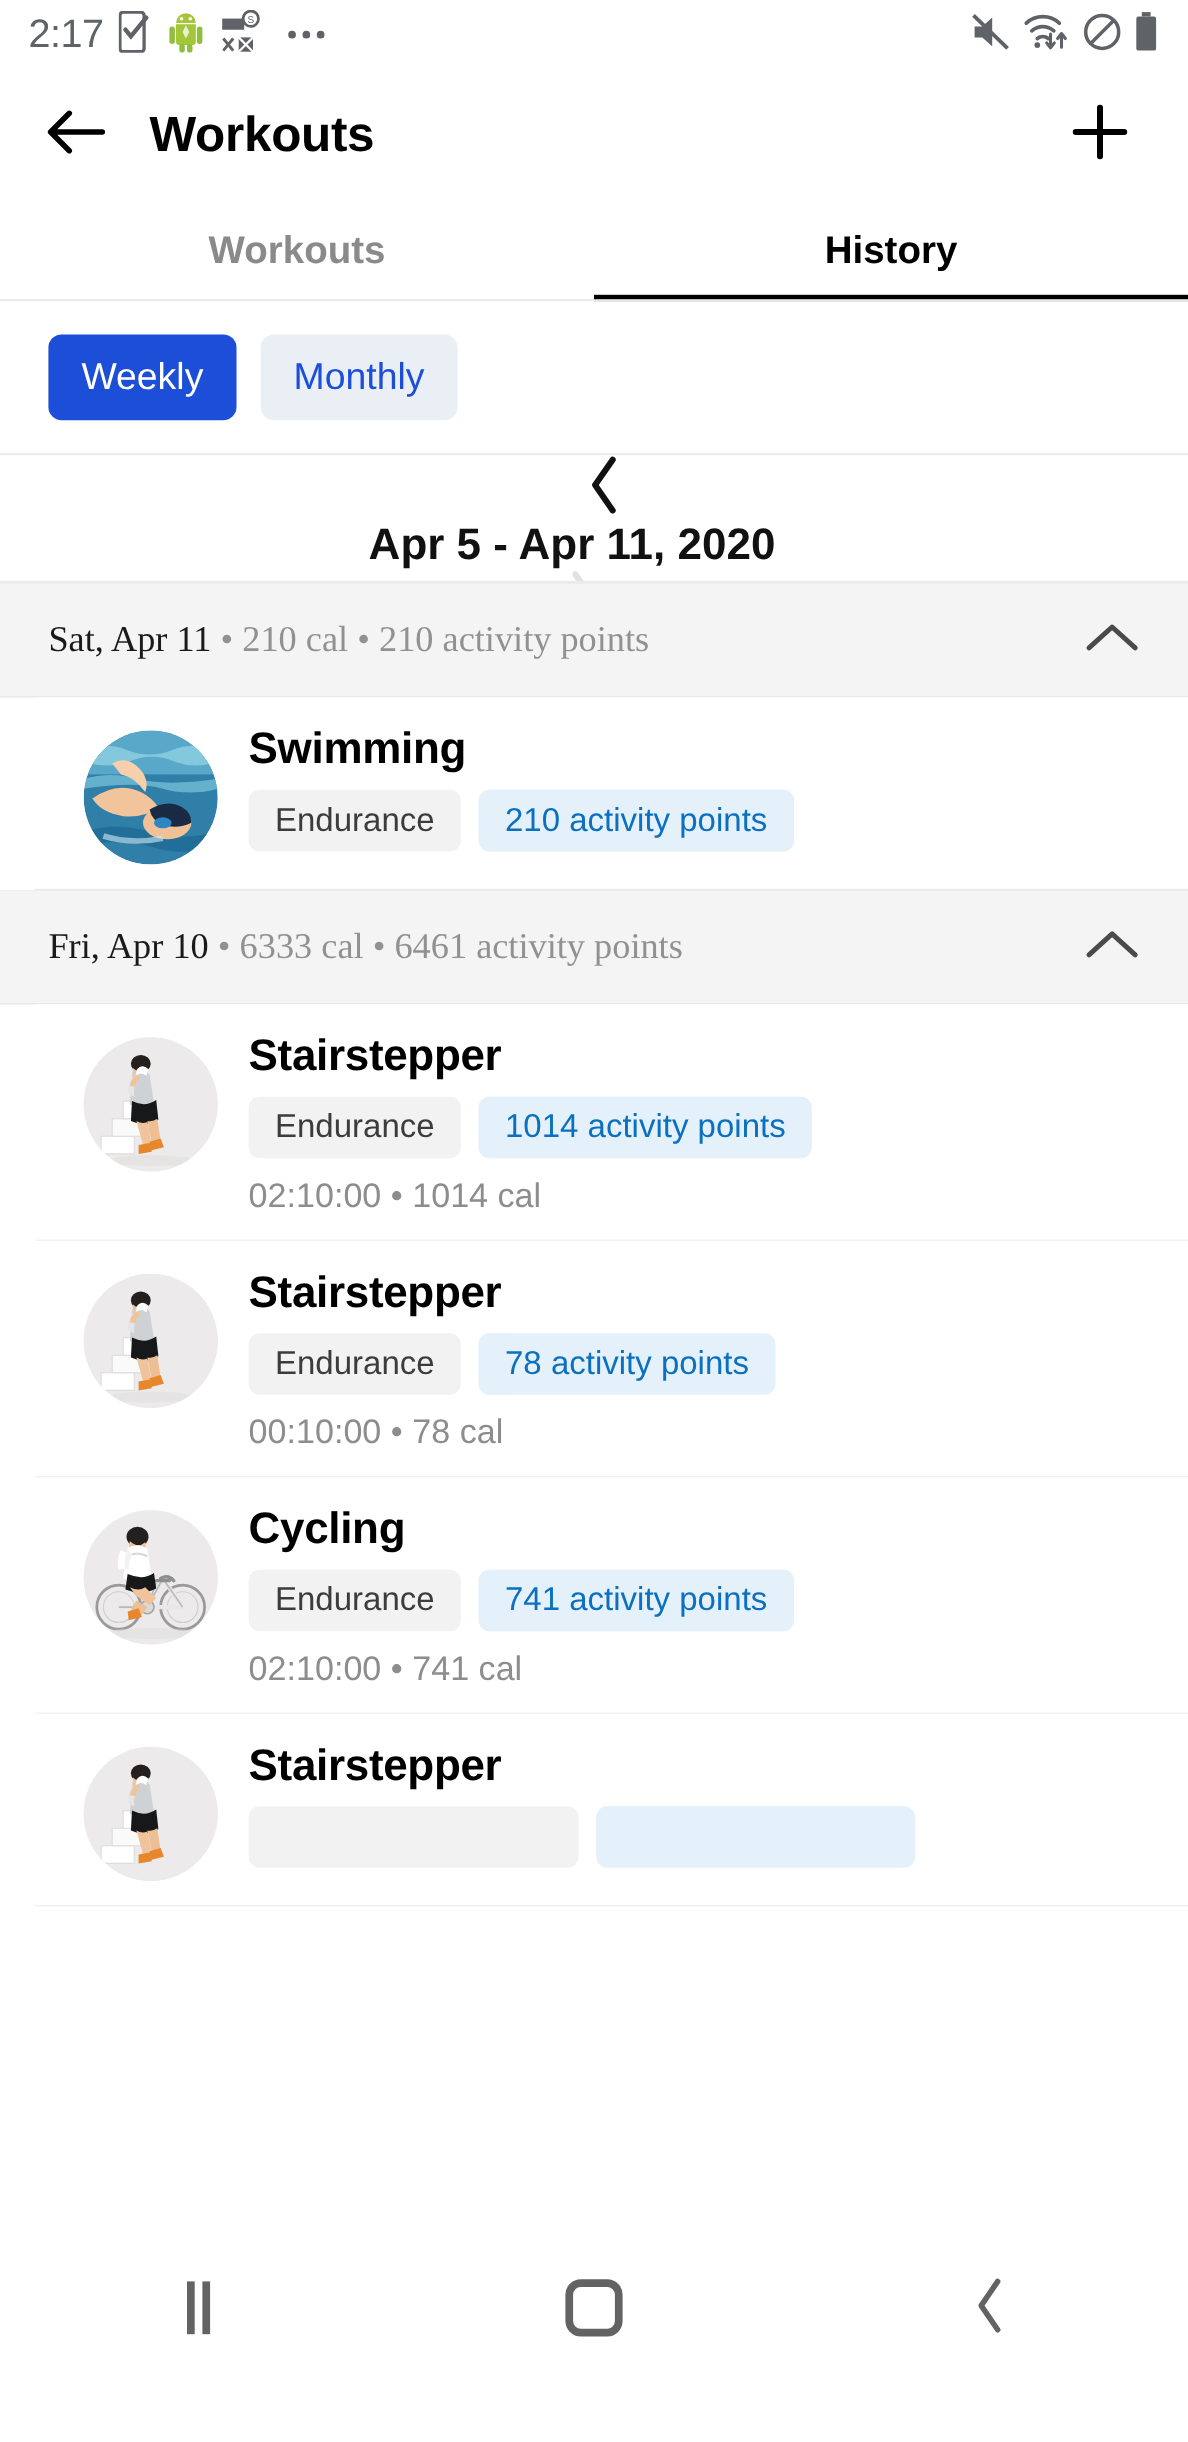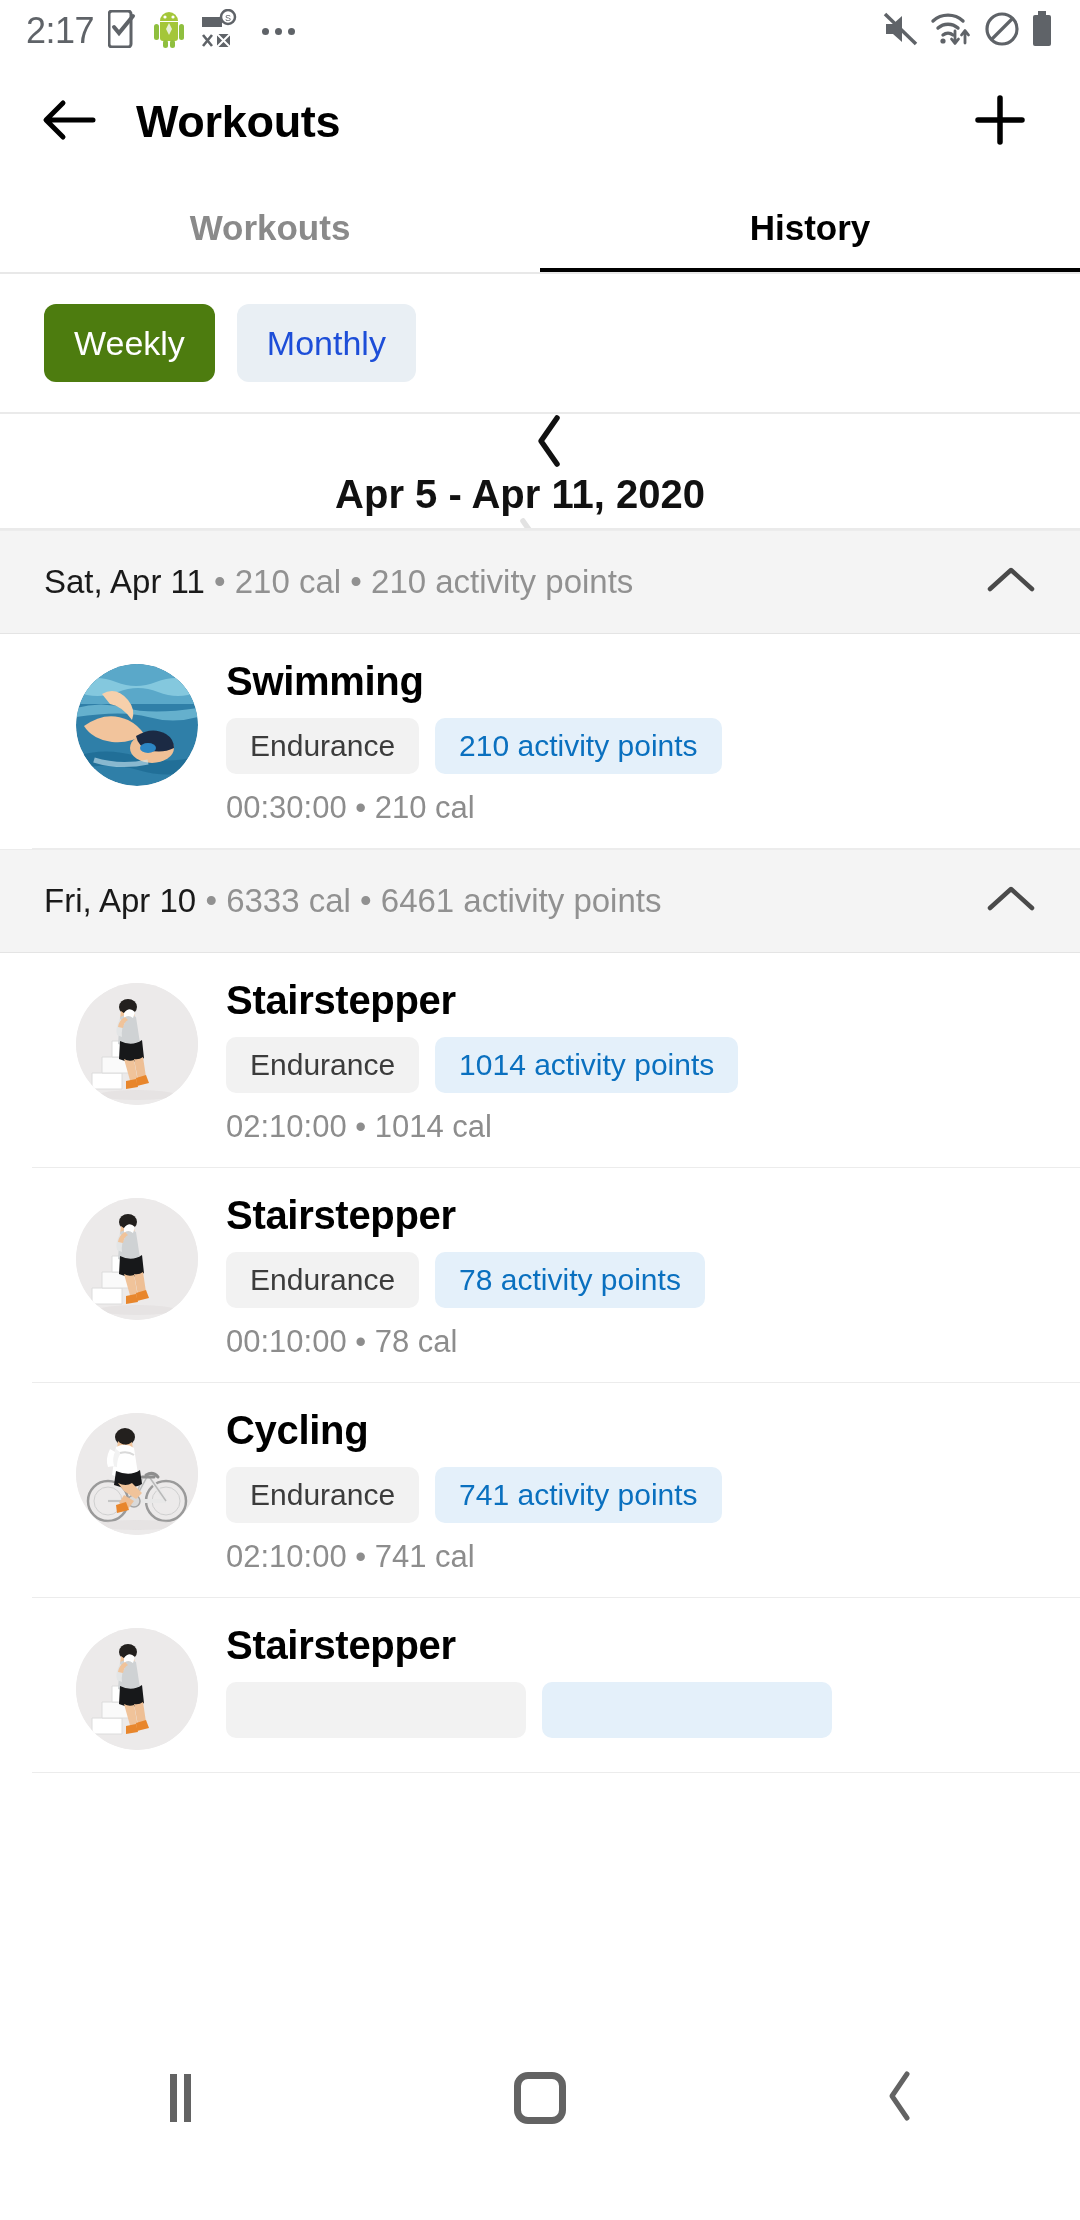--- a/index.html
+++ b/index.html
@@ -78,21 +78,21 @@
     width: 1080px; height: 138px;
     display: flex; align-items: center;
     padding-left: 44px; gap: 22px;
     background: #ffffff;
   }
   .pill {
     height: 78px; display: flex; align-items: center; justify-content: center;
     border-radius: 12px; padding: 0 30px;
     font-size: 34px;
   }
-  .pill.selected { background: #4d7c0f; color: #ffffff; }
+  .pill.selected { background: #1d4ed8; color: #ffffff; }
   .pill.unselected { background: #e9eff4; color: #1d4ed8; }
   .period-divider {
     position: absolute; top: 412px; left: 0;
     width: 1080px; height: 2px; background: #eaeaea;
   }
 
   
   .daterange {
     position: absolute; top: 414px; left: 0;
     width: 1080px; height: 114px;
@@ -118,21 +118,21 @@
     width: 1080px;
   }
   .day-header {
     width: 1080px; height: 104px;
     background: #f4f4f4;
     display: flex; align-items: center;
     padding: 0 44px;
     border-bottom: 1px solid #e4e4e4;
     border-top: 1px solid #ececec;
   }
-  .day-header-text { font-size: 33px; white-space: nowrap; }
+  .day-header-text { font-size: 33px; white-space: nowrap; font-family: Liberation Serif, serif; }
   .day-name { color: #1a1a1a; }
   .day-stats { color: #919191; }
   .day-chevron { margin-left: auto; display: flex; align-items: center; }
 
   .workout-row {
     width: 1080px;
     background: #ffffff;
     display: flex;
     padding: 26px 44px 22px 44px;
     border-bottom: 1px solid #ececec;
@@ -343,21 +343,20 @@
             <path d="M18 96 q26 8 54 2" stroke="#cfeaf4" stroke-width="5" fill="none" opacity="0.6"></path>
           </g>
         </svg>
       </div>
       <div class="w-body">
         <div class="w-title">Swimming</div>
         <div class="w-chips">
           <span class="chip type">Endurance</span>
           <span class="chip points">210 activity points</span>
         </div>
-        <div class="w-meta">00:30:00 • 210 cal</div>
       </div>
     </div>
 
     <div class="day-header">
       <div class="day-header-text">
         <span class="day-name">Fri, Apr 10</span><span class="day-stats"> • </span><span class="day-stats">6333 cal</span><span class="day-stats"> • </span><span class="day-stats">6461 activity points</span>
       </div>
       <div class="day-chevron">
         <span>
           <svg width="50" height="30" viewBox="0 0 50 30">

